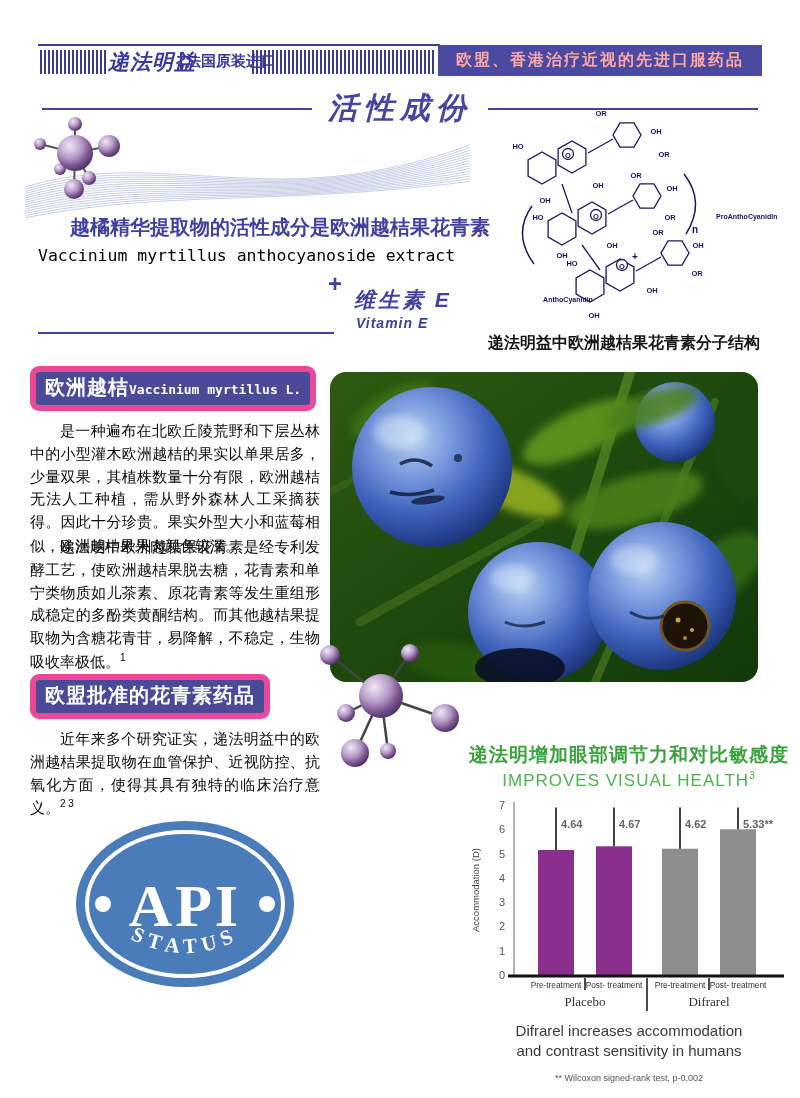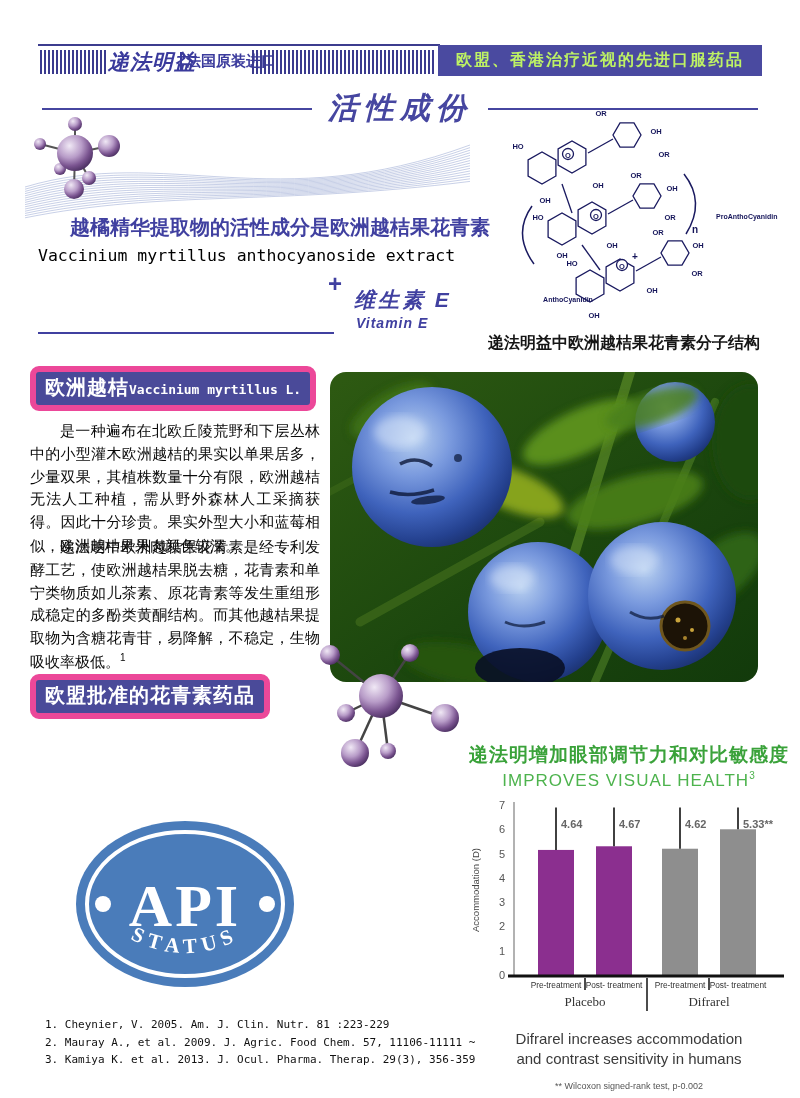--- a/index.html
+++ b/index.html
@@ -5,21 +5,21 @@
   html,body{margin:0;padding:0;background:#e9e9e9;font-family:"Liberation Sans",sans-serif;}
   #page{position:relative;width:800px;height:1098px;margin:0 auto;background:#fff;outline:1px solid #cfcfcf;overflow:hidden;}
 
   
   .top-rule{position:absolute;left:38px;top:44px;width:402px;height:2px;background:#3c3c8e;}
   .barcode{position:absolute;top:50px;height:24px;background:repeating-linear-gradient(90deg,#3a3a8e 0 2px,transparent 2px 4px);}
   #barcode1{left:40px;width:66px;}
   #barcode2{left:252px;width:184px;}
   .logo{position:absolute;left:108px;top:48px;font-size:21px;font-weight:bold;font-style:italic;color:#3a3a9c;letter-spacing:1px;}
   .origin{position:absolute;left:180px;top:52px;font-size:15px;color:#3a3a9c;border-left:2px solid #3a3a9c;padding-left:4px;font-weight:bold;}
-  .banner{position:absolute;left:438px;top:45px;width:324px;height:31px;background:#4a4aa0;color:#bef264;font-size:16px;font-weight:bold;letter-spacing:2px;display:flex;align-items:center;justify-content:center;}
+  .banner{position:absolute;left:438px;top:45px;width:324px;height:31px;background:#4a4aa0;color:#fca5a5;font-size:16px;font-weight:bold;letter-spacing:2px;display:flex;align-items:center;justify-content:center;}
 
   
   .title-row{position:absolute;left:42px;top:88px;width:716px;display:flex;align-items:center;gap:16px;}
   .title-row .rule{flex:1;height:2px;background:#4646a0;}
   .page-title{font-size:30px;font-weight:bold;font-style:italic;color:#4646a0;letter-spacing:6px;white-space:nowrap;}
 
   
   #intro{position:absolute;left:38px;top:214px;width:452px;}
   .headline{font-size:20px;font-weight:bold;color:#4040a0;white-space:nowrap;text-align:right;}
   .latin{font-family:"DejaVu Sans Mono",monospace;font-size:16.5px;color:#000;margin-top:5px;white-space:nowrap;}
@@ -48,21 +48,21 @@
   #waves{position:absolute;left:25px;top:135px;width:445px;height:88px;}
   #molecule1{position:absolute;left:22px;top:116px;width:120px;height:96px;}
   #molecule2{position:absolute;left:320px;top:638px;width:148px;height:158px;}
 
   
   #chart-block{position:absolute;left:468px;top:742px;width:322px;text-align:center;}
   .chart-title-cn{font-size:19px;font-weight:bold;color:#3aa23a;letter-spacing:1px;}
   .chart-title-en{font-size:17px;color:#4db34d;letter-spacing:1px;margin-top:2px;}
   .chart-title-en sup{font-size:10px;}
   #chart-svg{margin-top:6px;}
-  .chart-caption{margin-top:12px;font-size:15px;color:#3a3a3a;line-height:1.35;}
+  .chart-caption{margin-top:4px;font-size:15px;color:#3a3a3a;line-height:1.35;}
   .chart-footnote{margin-top:12px;font-size:9px;color:#555;}
 
   
   #stamp{position:absolute;left:72px;top:818px;width:226px;height:172px;}
 
   
   #refs{position:absolute;left:45px;top:1016px;font-family:"DejaVu Sans Mono",monospace;font-size:11px;line-height:1.6;color:#111;white-space:nowrap;}
 </style>
 </head>
 <body>
@@ -198,20 +198,21 @@
     </div>
     <div class="body-text"><span>是一种遍布在北欧丘陵荒野和下层丛林中的小型灌木欧洲越桔的果实以单果居多，少量双果，其植株数量十分有限，欧洲越桔无法人工种植，需从野外森林人工采摘获得。因此十分珍贵。果实外型大小和蓝莓相似，欧洲越桔果果肉颜色较深。</span><sup></sup></div>
   </div>
   <div id="section2" class="section">
     <div class="body-text"><span>递法明中欧洲越桔果花青素是经专利发酵工艺，使欧洲越桔果脱去糖，花青素和单宁类物质如儿茶素、原花青素等发生重组形成稳定的多酚类黄酮结构。而其他越桔果提取物为含糖花青苷，易降解，不稳定，生物吸收率极低。</span><sup>1</sup></div>
   </div>
   <div id="section3" class="section">
     <div class="pill">
       <span class="cn">欧盟批准的花青素药品</span>
     </div>
+    <div class="body-text"><span>近年来多个研究证实，递法明益中的欧洲越桔果提取物在血管保护、近视防控、抗氧化方面，使得其具有独特的临床治疗意义。</span><sup>2 3</sup></div>
   </div>
 
   <svg id="photo" viewBox="0 0 428 310" preserveAspectRatio="none">
     <defs>
       <linearGradient id="bgG" x1="0" y1="0" x2="1" y2="1">
         <stop offset="0%" stop-color="#2e5a12"></stop>
           <stop offset="55%" stop-color="#1c470e"></stop>
           <stop offset="100%" stop-color="#123a0b"></stop>
       </linearGradient>
       <radialGradient id="berryG" cx="38%" cy="32%" r="78%">
@@ -338,19 +339,14 @@
     <circle cx="195" cy="86" r="8" fill="#fff"></circle>
     <text x="113" y="108" text-anchor="middle" font-family="Liberation Serif, serif" font-weight="bold" font-size="60" fill="#fff" letter-spacing="3">API</text>
     <defs>
         <path id="statusArc" d="M 46 114 Q 113 156 180 114" fill="none"></path>
       </defs>
     <text font-family="Liberation Serif, serif" font-size="21" font-weight="bold" fill="#fff" letter-spacing="6">
       <textPath href="#statusArc" startOffset="50%" text-anchor="middle">STATUS</textPath>
     </text>
   </svg>
 
-  <div id="refs">
-    <div>1. Cheynier, V. 2005. Am. J. Clin. Nutr. 81 :223-229</div>
-    <div>2. Mauray A., et al. 2009. J. Agric. Food Chem. 57, 11106-11111 ~</div>
-    <div>3. Kamiya K. et al. 2013. J. Ocul. Pharma. Therap. 29(3), 356-359</div>
-  </div>
 
 </div>
 
 </body></html>

